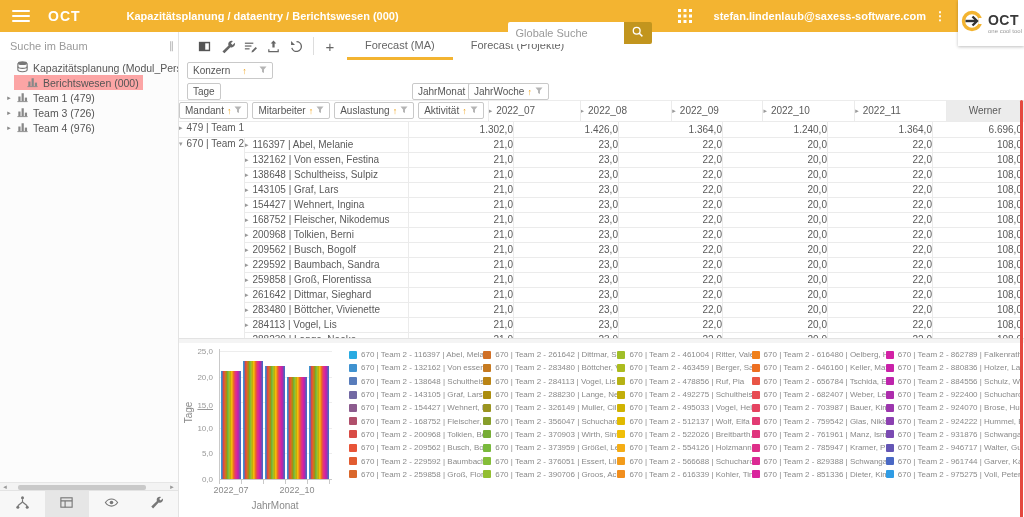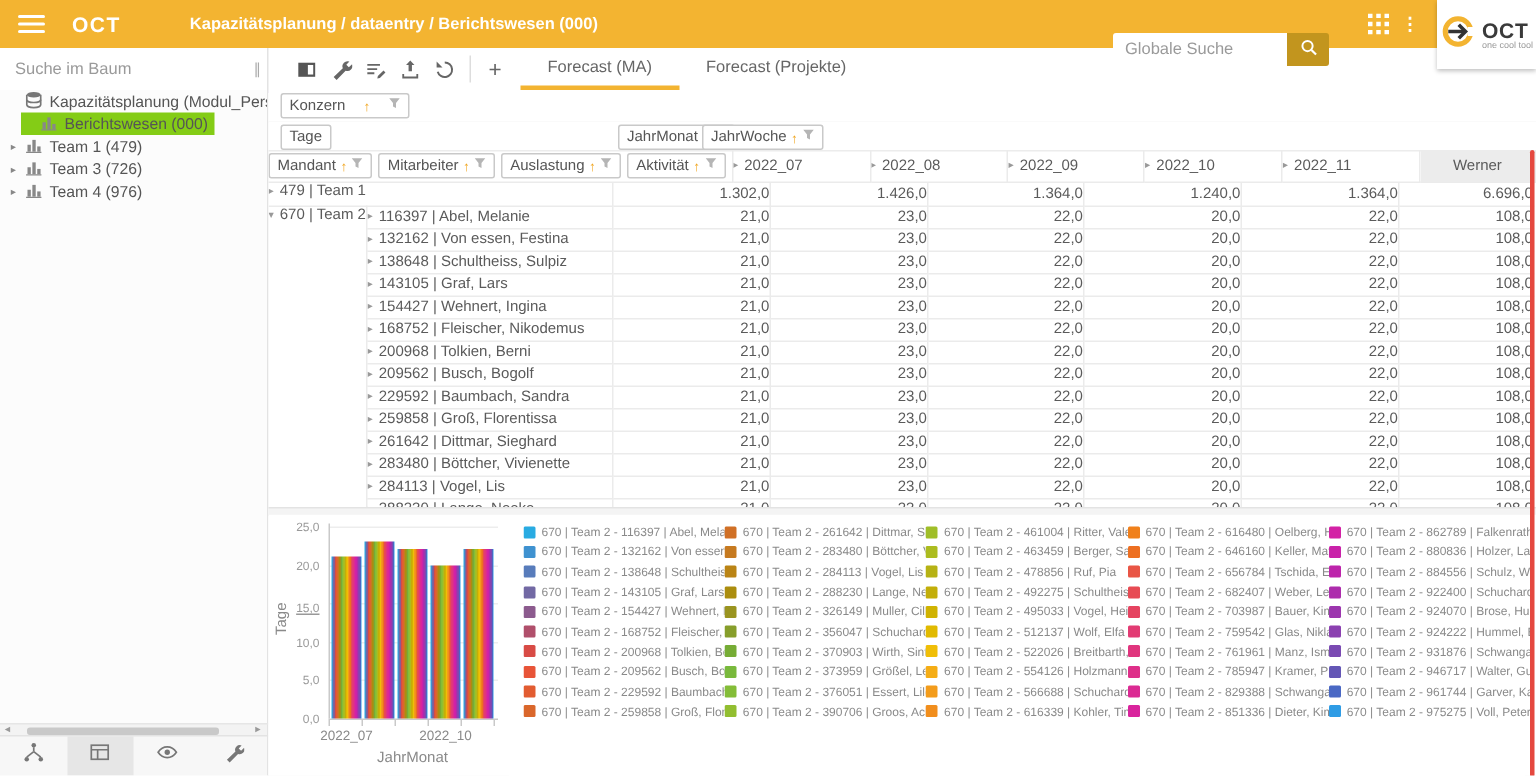--- a/index.html
+++ b/index.html
@@ -38,21 +38,21 @@
   #tabs{display:flex;height:100%;margin-left:6px;}
   .tab{padding:0 18px;display:flex;align-items:center;font-size:11px;color:#666;cursor:pointer;border-bottom:3px solid transparent;box-sizing:border-box;}
   .tab.active{border-bottom:3px solid #F3B431;}
 
   
   #sidebar{position:absolute;left:0;top:60px;width:178px;bottom:34px;background:#fcfcfc;border-right:1px solid #e3e3e3;overflow:hidden;}
   .tree-item{height:15px;display:flex;align-items:center;font-size:10.5px;color:#555;white-space:nowrap;cursor:pointer;padding-left:4px;}
   .tree-item .arrow{width:10px;font-size:7px;color:#888;text-align:center;flex:0 0 10px;}
   .tree-item .noarrow{flex:0 0 10px;}
   .tree-item .hl{display:flex;align-items:center;gap:4px;padding:0 4px 0 2px;height:15px;}
-  .tree-item.selected .hl{background:#84cc16;padding-left:12px;}
+  .tree-item.selected .hl{background:#fca5a5;padding-left:12px;}
   .tree-item svg{flex:0 0 13px;}
 
   #sidebar-hscroll{position:absolute;left:0;bottom:26px;width:178px;height:8px;background:#f3f3f3;border-top:1px solid #e6e6e6;border-right:1px solid #e3e3e3;}
   #hthumb{position:absolute;left:18px;top:1.5px;width:128px;height:5px;background:#c9c9c9;border-radius:2px;cursor:pointer;}
   .harrow{position:absolute;top:0;font-size:6px;color:#999;line-height:8px;cursor:pointer;}
   #harrow-l{left:2px;} #harrow-r{right:3px;}
 
   #sidebar-tools{position:absolute;left:0;bottom:0;width:178px;height:26px;background:#f7f7f7;border-top:1px solid #e3e3e3;border-right:1px solid #e3e3e3;display:flex;}
   .stool{flex:1;display:flex;align-items:center;justify-content:center;cursor:pointer;}
   .stool.selected{background:#e6e6e6;}
@@ -131,20 +131,21 @@
             <rect x="11" y="0" width="3" height="3"></rect>
             <rect x="0" y="5.5" width="3" height="3"></rect>
             <rect x="5.5" y="5.5" width="3" height="3"></rect>
             <rect x="11" y="5.5" width="3" height="3"></rect>
             <rect x="0" y="11" width="3" height="3"></rect>
             <rect x="5.5" y="11" width="3" height="3"></rect>
             <rect x="11" y="11" width="3" height="3"></rect>
           </g>
         </svg>
     </div>
+    <div id="user-email">stefan.lindenlaub@saxess-software.com</div>
     <div id="overflow-dots">⋮</div>
   </header>
   <div id="app-version">App 5.0.11 | DB 5.0.11</div>
   <div id="logo-box">
     <span>
       <svg width="24" height="24" viewBox="0 0 24 24">
           <circle cx="12" cy="12" r="8.5" fill="none" stroke="#F3B431" stroke-width="3.4"></circle>
           <rect x="18.5" y="9" width="6" height="6" fill="#fff"></rect>
           <path d="M5.5 12h10.5" stroke="#333" stroke-width="2.4"></path>
           <path d="M12.5 7.5l4.5 4.5-4.5 4.5" fill="none" stroke="#333" stroke-width="2.4"></path>

